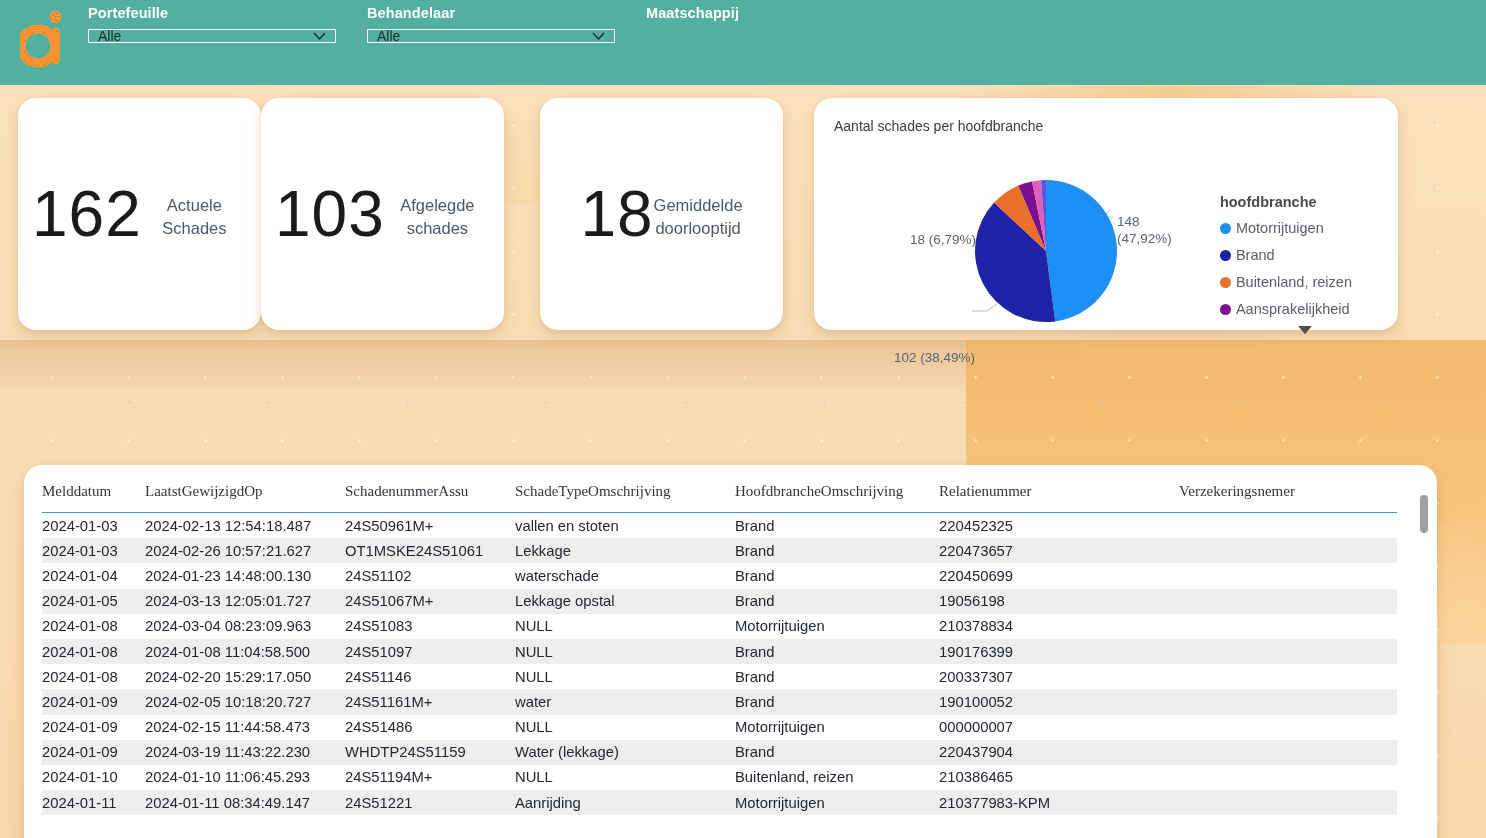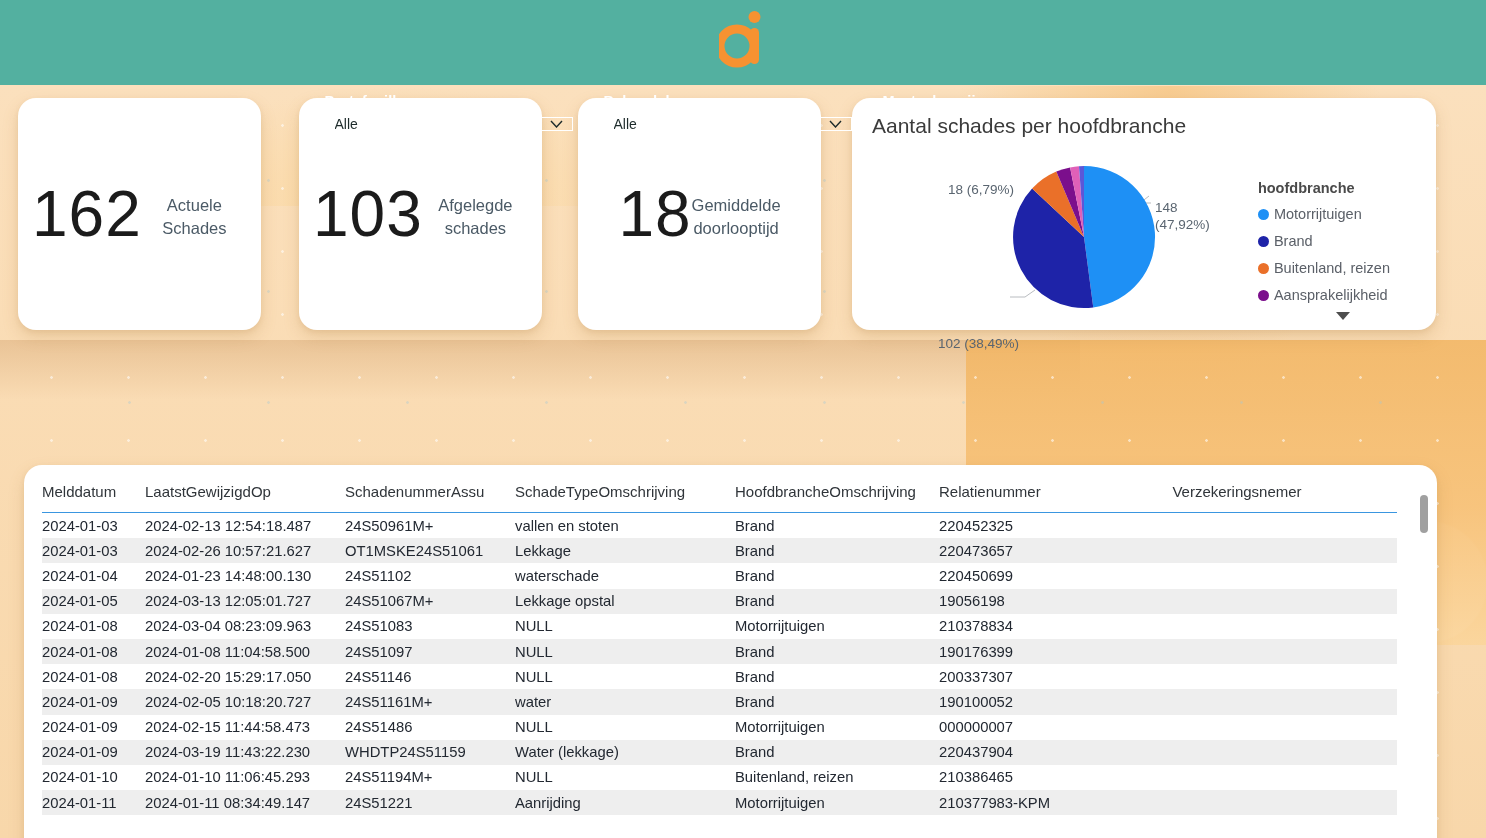--- a/index.html
+++ b/index.html
@@ -46,21 +46,21 @@
       radial-gradient(circle, rgba(160,200,215,.35) 1px, rgba(160,200,215,0) 1.6px);
     background-size: 77px 63px, 139px 111px;
     background-position: 13px 9px, 60px 40px;
   }
 
   
   .header {
     position: relative; z-index: 3;
     height: 85px; width: 100%;
     background: #53b0a0;
-    display: flex; align-items: center; flex-direction: column;
+    display: flex; align-items: flex-start;
   }
   .logo-wrap {
     width: 88px; height: 85px; position: relative; flex: 0 0 88px;
   }
   .logo-glyph { position: absolute; left: 20px; top: 8px; }
 
   .filters { display: flex; align-items: flex-start; padding-top: 5px; }
   .filter { margin-right: 31px; }
   .filter:nth-child(1) { width: 248px; }
   .filter:nth-child(2) { width: 248px; }
@@ -98,50 +98,50 @@
     border-radius: 18px;
     box-shadow: 0 7px 16px rgba(175,125,60,.22), 0 2px 5px rgba(175,125,60,.12);
   }
   .kpi-card {
     width: 243px; height: 232px;
     display: flex; flex-direction: row;
     align-items: center; justify-content: center;
     padding: 0 14px;
   }
   .kpi-card.c1 { margin-left: 18px; }
-  .kpi-card.c2 { margin-left: 38px; }
+  .kpi-card.c2 { }
   .kpi-card.c3 { margin-left: 36px; }
   .kpi-value {
     font-size: 64px; line-height: 68px; color: #1b1b1b; font-weight: 400;
     letter-spacing: 1px;
   }
   .kpi-label {
     font-size: 16.5px; line-height: 23px; color: #4b5a66;
     text-align: center; margin-top: 6px;
   }
 
   .pie-card {
     margin-left: 31px;
     width: 584px; height: 232px;
     padding: 15px 0 0 20px;
     display: flex; flex-direction: column;
   }
   .pie-title {
-    font-size: 21px; color: #3b3b3b; line-height: 26px; margin-bottom: 2px;
+    font-size: 14px; color: #3b3b3b; line-height: 26px; margin-bottom: 16px;
   }
   .pie-body { display: flex; flex: 1; }
   .pie-plot { position: relative; width: 390px; height: 185px; }
   .pie-plot svg { position: absolute; left: 0; top: 0; }
   .pie-lbl {
     position: absolute; font-size: 13.5px; color: #5a6570; line-height: 17px;
     white-space: nowrap;
   }
-  .pie-lbl.l-top-left { left: 76px; top: 40px; }
+  .pie-lbl.l-top-left { left: 76px; top: 76px; }
   .pie-lbl.l-right { left: 283px; top: 58px; }
-  .pie-lbl.l-bottom-left { left: 66px; top: 194px; }
+  .pie-lbl.l-bottom-left { left: 60px; top: 194px; }
 
   .legend { padding-top: 39px; position: relative; width: 180px; }
   .legend-title {
     font-size: 14.5px; font-weight: bold; color: #4a4a4a; margin-bottom: 9px;
   }
   .legend-item {
     display: flex; align-items: center; margin-bottom: 9px; cursor: pointer;
   }
   .legend-dot {
     width: 11px; height: 11px; border-radius: 50%; flex: 0 0 11px; margin-right: 5px;
@@ -166,20 +166,21 @@
   .table-scroll {
     position: relative; height: 100%; padding: 0 18px 0 18px;
   }
   table { border-collapse: collapse; width: 1355px; table-layout: fixed; }
   thead th {
     text-align: left;
     font-size: 15px; font-weight: 400; color: #30353a;
     padding: 0 0 12px 0;
     border-bottom: 1.5px solid #3a96e0;
     white-space: nowrap;
+    font-family: Liberation Serif, serif;
   }
   tbody td {
     font-size: 14.8px; color: #222831;
     padding: 4.6px 0;
     white-space: nowrap;
     overflow: hidden; text-overflow: ellipsis;
   }
   tbody tr:nth-child(even) { background: #eeeeee; }
   .col-1 { width: 103px; }
   .col-2 { width: 200px; }

